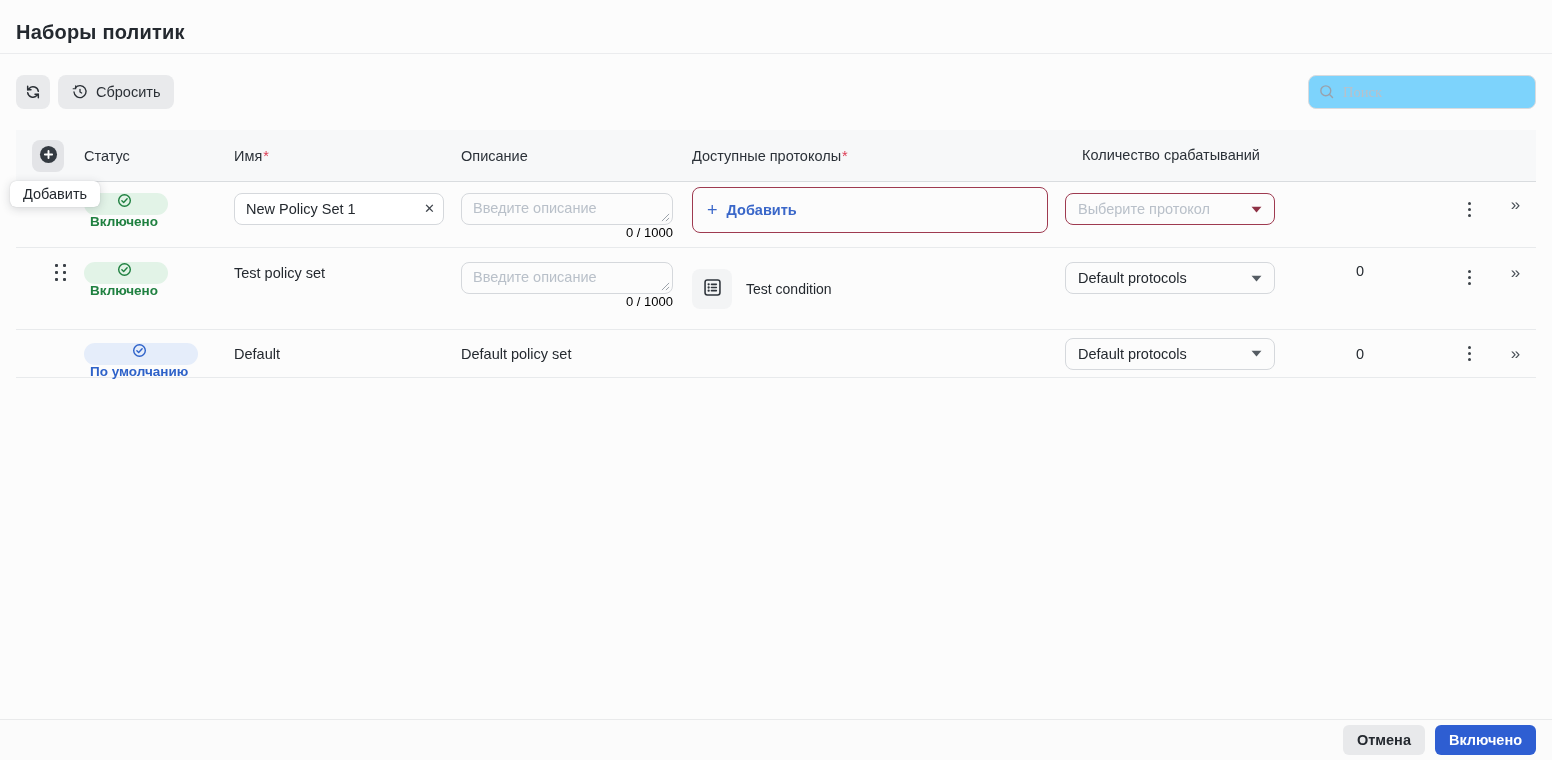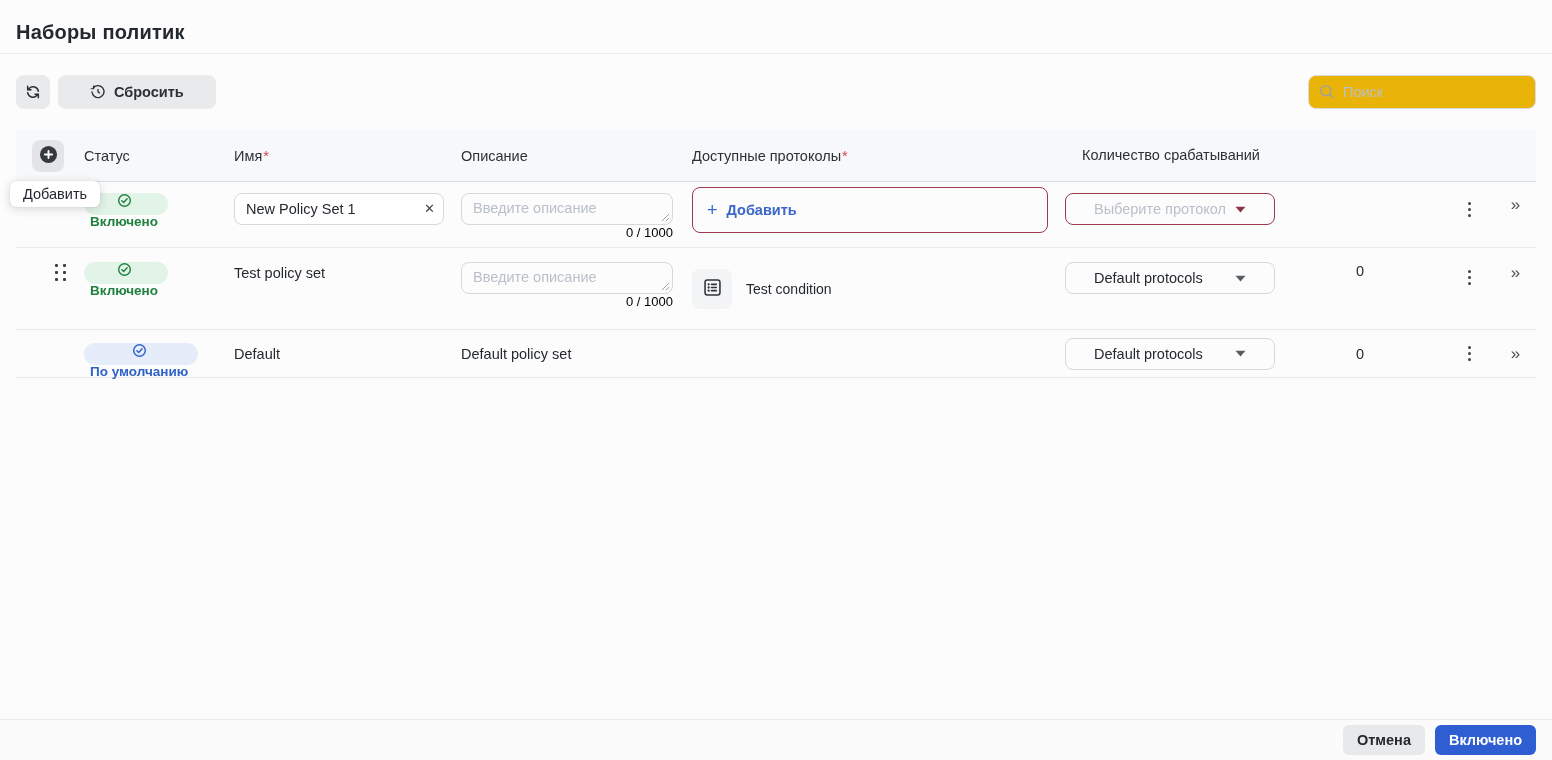--- a/index.html
+++ b/index.html
@@ -10,26 +10,26 @@
   
   .page-header { height:54px; padding:21px 16px 0; border-bottom:1px solid #ebecee; }
   .page-header h1 { font-size:20px; font-weight:700; color:#24292f; letter-spacing:.2px; }
 
   
   .toolbar { display:flex; justify-content:space-between; align-items:center; margin:21px 16px 21px; }
   .toolbar-left { display:flex; gap:8px; }
   .btn { border:none; cursor:pointer; background:#e9eaec; border-radius:8px; height:34px;
          display:inline-flex; align-items:center; justify-content:center; color:#2b3036; }
   .icon-btn { width:34px; }
-  .reset-btn { padding:0 32px; gap:8px; font-size:14.5px; font-weight:700; font-family:inherit; }
+  .reset-btn { padding:0 14px; gap:8px; font-size:14.5px; font-weight:400; font-family:inherit; }
   .btn svg { display:block; }
 
   .search-box { position:relative; width:228px; height:34px; }
   .search-box input { width:100%; height:100%; border:1px solid #d8dbdf; border-radius:8px;
-        padding:0 18px 0 34px; font-size:14.5px; font-family:Liberation Sans, sans-serif; color:#262b31; background:#eab308; outline:none; }
+        padding:0 18px 0 34px; font-size:14.5px; font-family:Liberation Serif, serif; color:#262b31; background:#7dd3fc; outline:none; }
   .search-box input::placeholder { color:#b9c0c9; }
   .search-box .search-ic { position:absolute; left:10px; top:8px; color:#9aa1ab; }
 
   
   .table { position:relative; margin:0 16px; }
   .grid { display:grid; grid-template-columns:68px 150px 227px 231px 373px 212px 166px 52px 1fr; }
   .thead { height:52px; background:#f7f8f9; border-bottom:1px solid #d9dcdf; align-items:center; }
   .th { font-size:14.5px; color:#2b3138; }
   .th.center { text-align:center; line-height:1.35; }
   .req { color:#dc3a52; margin-left:1px; }
@@ -78,21 +78,21 @@
   .cond-box .plus { color:#3a67c9; font-size:18px; font-weight:400; line-height:1; }
   .cond-box .lbl { color:#3a67c9; font-size:14.5px; font-weight:700; }
 
   .cond-item { display:flex; align-items:center; gap:14px; }
   .cond-icon-btn { width:40px; height:40px; border:none; border-radius:8px; background:#f3f4f5; cursor:pointer;
                    display:flex; align-items:center; justify-content:center; color:#2f353c; }
   .cond-name { font-size:14px; color:#24292f; }
 
   
   .select { width:210px; height:32px; border:1px solid #d5d8dc; border-radius:8px; background:#fcfcfc;
-            display:flex; align-items:center; justify-content:space-between; padding:0 28px; cursor:pointer;
+            display:flex; align-items:center; justify-content:space-between; padding:0 12px; cursor:pointer;
             font-size:14.5px; color:#24292f; }
   .select .caret { color:#555c63; display:flex; }
   .select.error { border-color:#9e3a50; }
   .select.error .caret { color:#8e3246; }
   .select .ph { color:#b9c0c9; }
 
   .count-cell { text-align:center; font-size:14.5px; color:#262b31; }
 
   
   .kebab { width:26px; height:26px; display:flex; flex-direction:column; align-items:center; justify-content:center;

